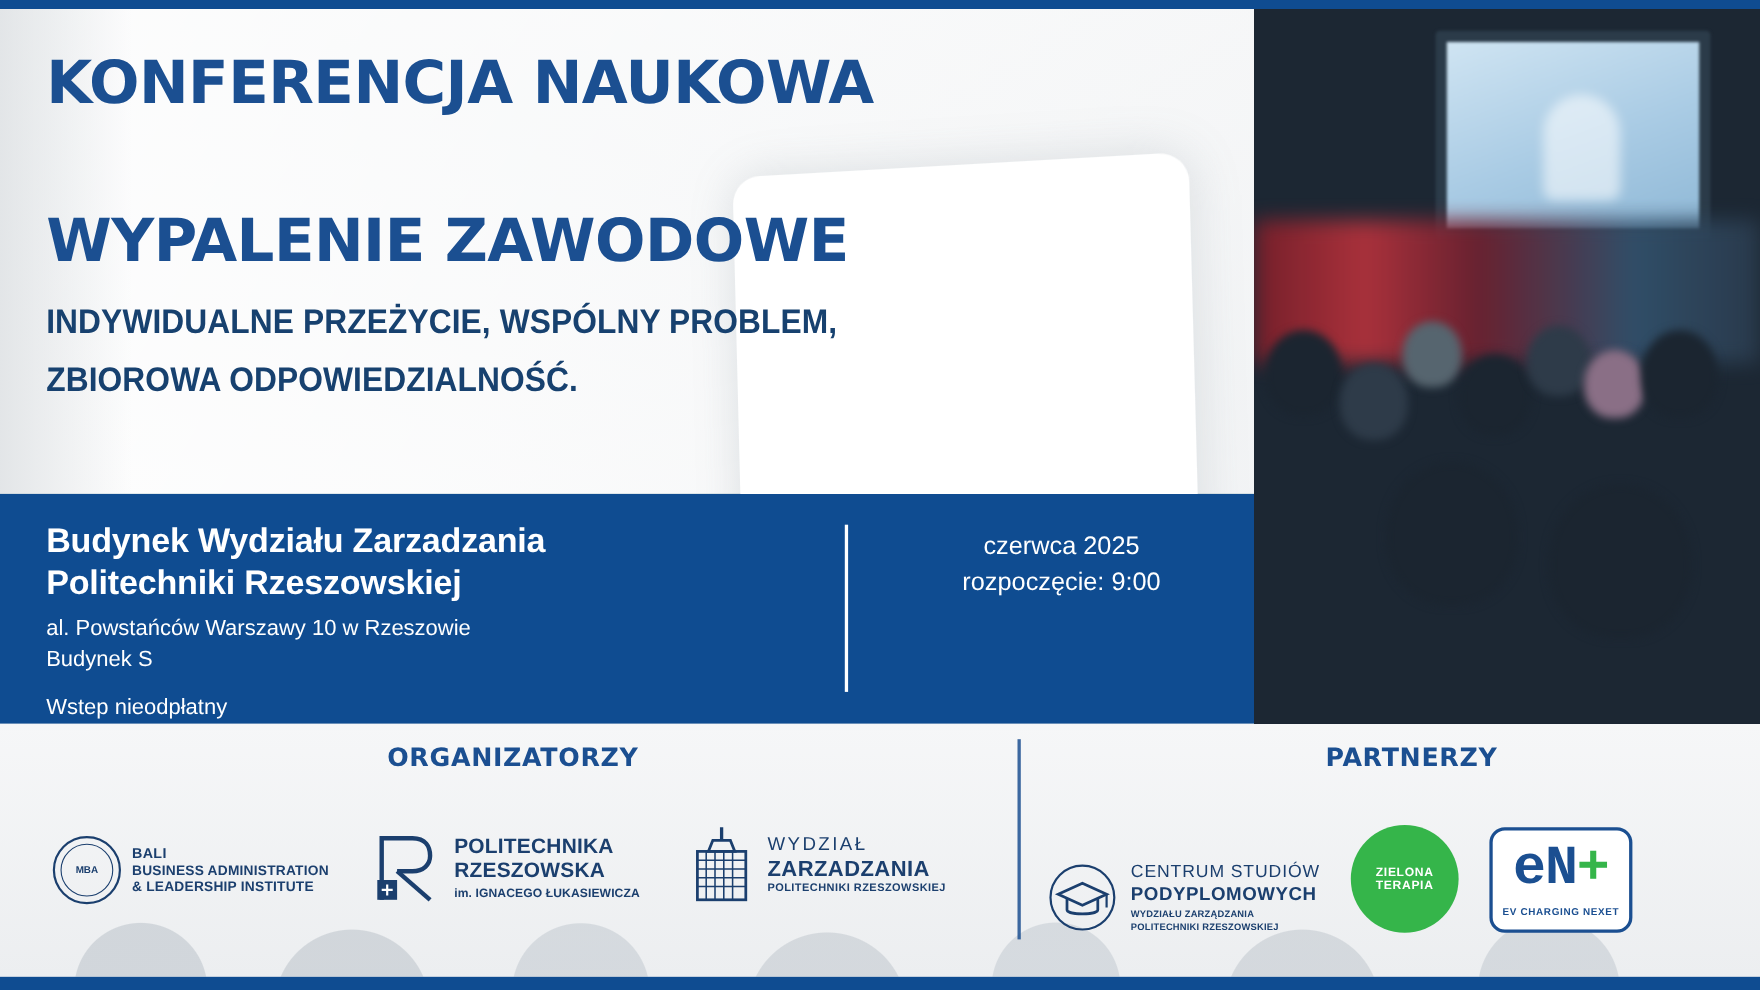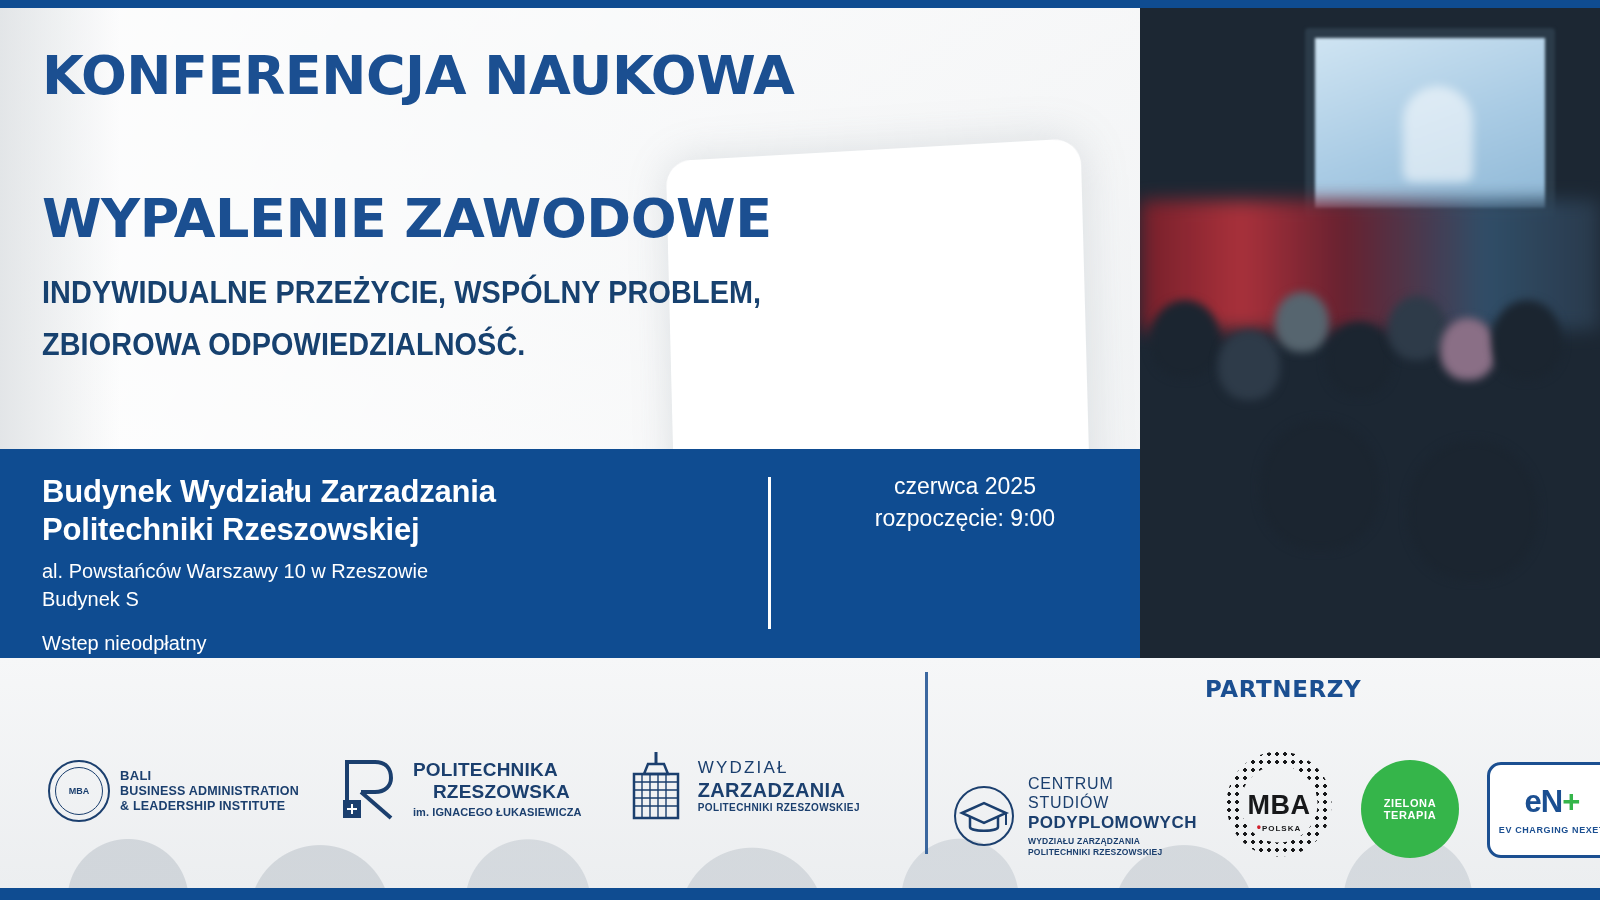--- a/index.html
+++ b/index.html
@@ -177,20 +177,21 @@
     text-align: center;
   }
   .date-day {
     font-family: "DejaVu Sans", "Liberation Sans", sans-serif;
     font-weight: bold;
     font-size: 78px;
     line-height: 1.0;
     letter-spacing: -1px;
   }
   .date-month {
+    margin-top: 10px;
     font-size: 23px;
     font-weight: normal;
     line-height: 1.38;
   }
   .date-time {
     font-size: 23px;
     font-weight: normal;
     line-height: 1.38;
   }
 
@@ -269,21 +270,21 @@
   }
   .bali-name { font-size: 13px; font-weight: bold; letter-spacing: 0.3px; }
   .bali-sub { font-size: 12.5px; font-weight: bold; letter-spacing: 0.2px; }
 
   .pr-mark {
     width: 62px; height: 66px;
     flex: 0 0 auto;
     position: relative;
   }
   .pr-name { font-size: 19px; font-weight: bold; letter-spacing: 0.2px; }
-  .pr-name2 { font-size: 19px; font-weight: bold; letter-spacing: 0.2px; margin-left: 20px; }
+  .pr-name2 { font-size: 19px; font-weight: bold; letter-spacing: 0.2px; }
   .pr-sub { font-size: 11px; font-weight: bold; letter-spacing: 0.1px; margin-top: 2px; }
 
   .wz-mark { width: 64px; height: 72px; flex: 0 0 auto; }
   .wz-1 { font-size: 17px; letter-spacing: 2.2px; font-weight: normal; }
   .wz-2 { font-size: 20px; letter-spacing: 0.4px; font-weight: bold; }
   .wz-3 { font-size: 10px; letter-spacing: 0.4px; font-weight: bold; }
 
   .csp-mark { width: 68px; height: 62px; flex: 0 0 auto; }
   .csp-1 { font-size: 16px; letter-spacing: 0.8px; }
   .csp-2 { font-size: 17px; font-weight: bold; letter-spacing: 0.5px; }
@@ -332,22 +333,23 @@
   .en-badge {
     width: 130px; height: 96px;
     border: 3px solid #1b4f91;
     border-radius: 14px;
     display: flex; flex-direction: column;
     align-items: center; justify-content: center;
     background: #ffffff;
     flex: 0 0 auto;
   }
   .en-logo {
-    font-size: 31px; font-weight: bold; color: #1b4f91; line-height: 1;
+    font-size: 50px; font-weight: bold; color: #1b4f91; line-height: 1;
     letter-spacing: -1px;
+    font-family: Liberation Mono, monospace;
   }
   .en-logo .plus { color: #35b54a; }
   .en-sub { margin-top: 8px; font-size: 9px; font-weight: bold; color: #1b4f91; letter-spacing: 0.6px; }
 
   .bottom-bar {
     position: absolute;
     left: 0; top: 888px;
     width: 1600px; height: 12px;
     background: #0f4c91;
   }
@@ -407,20 +409,21 @@
 
     <div class="date-block">
       <div class="date-month">czerwca 2025</div>
       <div class="date-time">rozpoczęcie: 9:00</div>
     </div>
   </div>
 
   <div class="footer">
     <div class="footer-ghost"></div>
 
+    <div class="footer-head org">ORGANIZATORZY</div>
     <div class="footer-head par">PARTNERZY</div>
     <div class="footer-split"></div>
 
     <div class="logo-row org">
 
       <div class="logo">
         <div class="seal"></div>
         <div class="txt">
           <div class="bali-name">BALI</div>
           <div class="bali-sub">BUSINESS ADMINISTRATION</div>
@@ -475,25 +478,20 @@
           </svg>
         </div>
         <div class="txt" style="color:#1b3f6e;">
           <div class="csp-1">CENTRUM STUDIÓW</div>
           <div class="csp-2">PODYPLOMOWYCH</div>
           <div class="csp-3">WYDZIAŁU ZARZĄDZANIA</div>
           <div class="csp-3" style="margin-top:0;">POLITECHNIKI RZESZOWSKIEJ</div>
         </div>
       </div>
 
-      <div class="mba-badge">
-        <div class="mba-dots"></div>
-        <div class="mba-word">MBA</div>
-        <div class="mba-pl"><span class="dot">•</span><span>POLSKA</span></div>
-      </div>
 
       <div class="green-badge">
         <span>ZIELONA</span>
         <span>TERAPIA</span>
       </div>
 
       <div class="en-badge">
         <div class="en-logo">
           <span>eN</span><span class="plus">+</span>
         </div>

